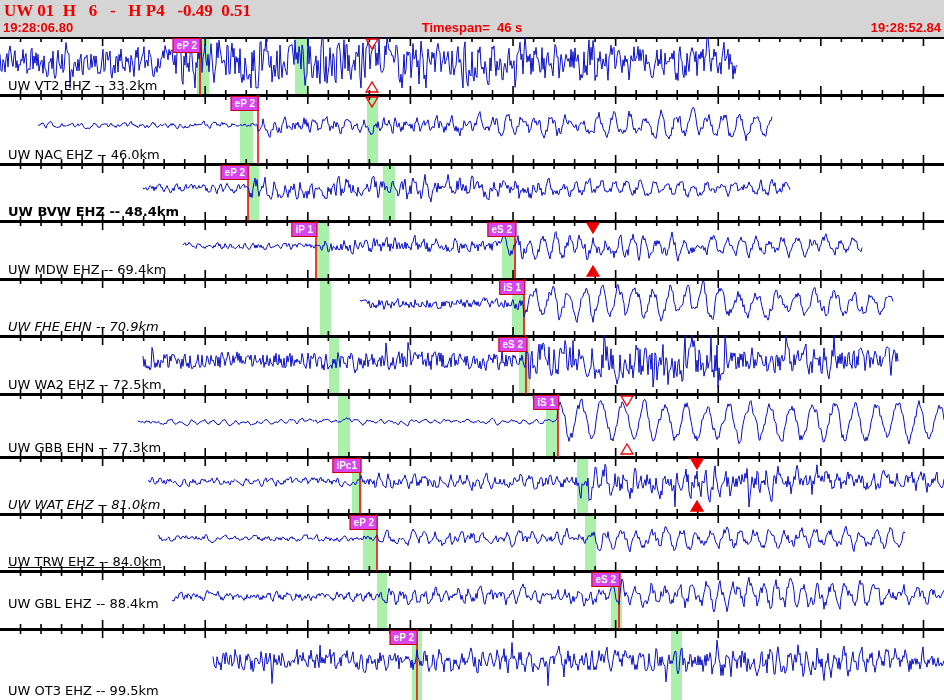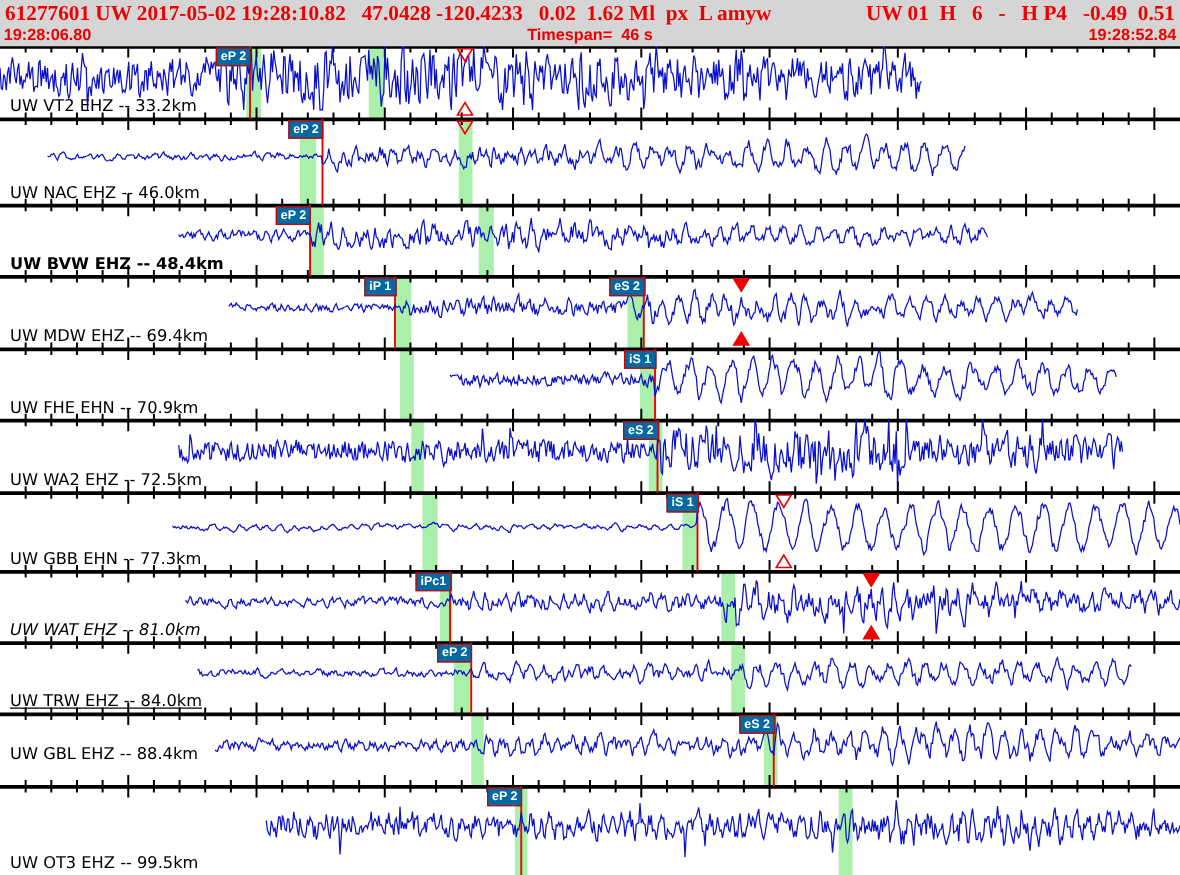--- a/index.html
+++ b/index.html
@@ -20,21 +20,21 @@
   .h2 {
     display:flex; justify-content:space-between; align-items:baseline;
     padding:0 3px; white-space:pre;
     font-family:"Liberation Sans", sans-serif; font-weight:bold;
     font-size:13px; line-height:15px; color:#ee0000;
   }
   #trace-area { position:absolute; top:0; left:0; width:944px; height:700px; }
   #wavesvg { position:absolute; top:0; left:0; }
   .flag {
     position:absolute; transform:translateX(-100%);
-    background:#0369a1; color:#ffffff;
+    background:#d946ef; color:#ffffff;
     font-family:"Liberation Sans", sans-serif; font-weight:bold;
     font-size:10px; line-height:11px; padding:1px 3px 1px 3px;
     white-space:pre; border:1px solid #cc0000;
   }
   .trace-label {
     position:absolute; left:8px; color:#000000;
     font-family:"DejaVu Sans", sans-serif; font-size:13px; line-height:15px;
     white-space:pre;
   }
 </style>
@@ -608,37 +608,36 @@
       <div class="flag" style="left: 201px; top: 38px;">eP 2</div>
       <div class="trace-label" style="top: 78px;">UW VT2 EHZ -- 33.2km</div>
       <div class="flag" style="left: 259px; top: 96px;">eP 2</div>
       <div class="trace-label" style="top: 147px;">UW NAC EHZ -- 46.0km</div>
       <div class="flag" style="left: 249px; top: 165px;">eP 2</div>
       <div class="trace-label" style="top: 204px; font-weight: bold;">UW BVW EHZ -- 48.4km</div>
       <div class="flag" style="left: 317px; top: 222px;">iP 1</div>
       <div class="flag" style="left: 516px; top: 222px;">eS 2</div>
       <div class="trace-label" style="top: 262px;">UW MDW EHZ -- 69.4km</div>
       <div class="flag" style="left: 525px; top: 280px;">iS 1</div>
-      <div class="trace-label" style="top: 319px;">UW FHE EHN -- 70.9km</div>
+      <div class="trace-label" style="top: 319px; font-style: italic;">UW FHE EHN -- 70.9km</div>
       <div class="flag" style="left: 527px; top: 337px;">eS 2</div>
       <div class="trace-label" style="top: 377px;">UW WA2 EHZ -- 72.5km</div>
       <div class="flag" style="left: 559px; top: 395px;">iS 1</div>
       <div class="trace-label" style="top: 440px;">UW GBB EHN -- 77.3km</div>
       <div class="flag" style="left: 361px; top: 458px;">iPc1</div>
       <div class="trace-label" style="top: 497px; font-style: italic;">UW WAT EHZ -- 81.0km</div>
       <div class="flag" style="left: 378px; top: 515px;">eP 2</div>
       <div class="trace-label" style="top: 554px; text-decoration: underline;">UW TRW EHZ -- 84.0km</div>
       <div class="flag" style="left: 620px; top: 572px;">eS 2</div>
       <div class="trace-label" style="top: 596px;">UW GBL EHZ -- 88.4km</div>
       <div class="flag" style="left: 418px; top: 630px;">eP 2</div>
       <div class="trace-label" style="top: 683px;">UW OT3 EHZ -- 99.5km</div>
     </div>
   <div id="header">
     <div class="h1">
-      <span>61277601 UW 2017-05-02 19:28:10.82   47.0428 -120.4233   0.02  1.62 Ml  px  L amyw</span>
       <span>UW 01  H   6   -   H P4   -0.49  0.51</span>
     </div>
     <div class="h2">
       <span>19:28:06.80</span>
       <span>Timespan=  46 s</span>
       <span>19:28:52.84</span>
     </div>
   </div>
 </div>
 

